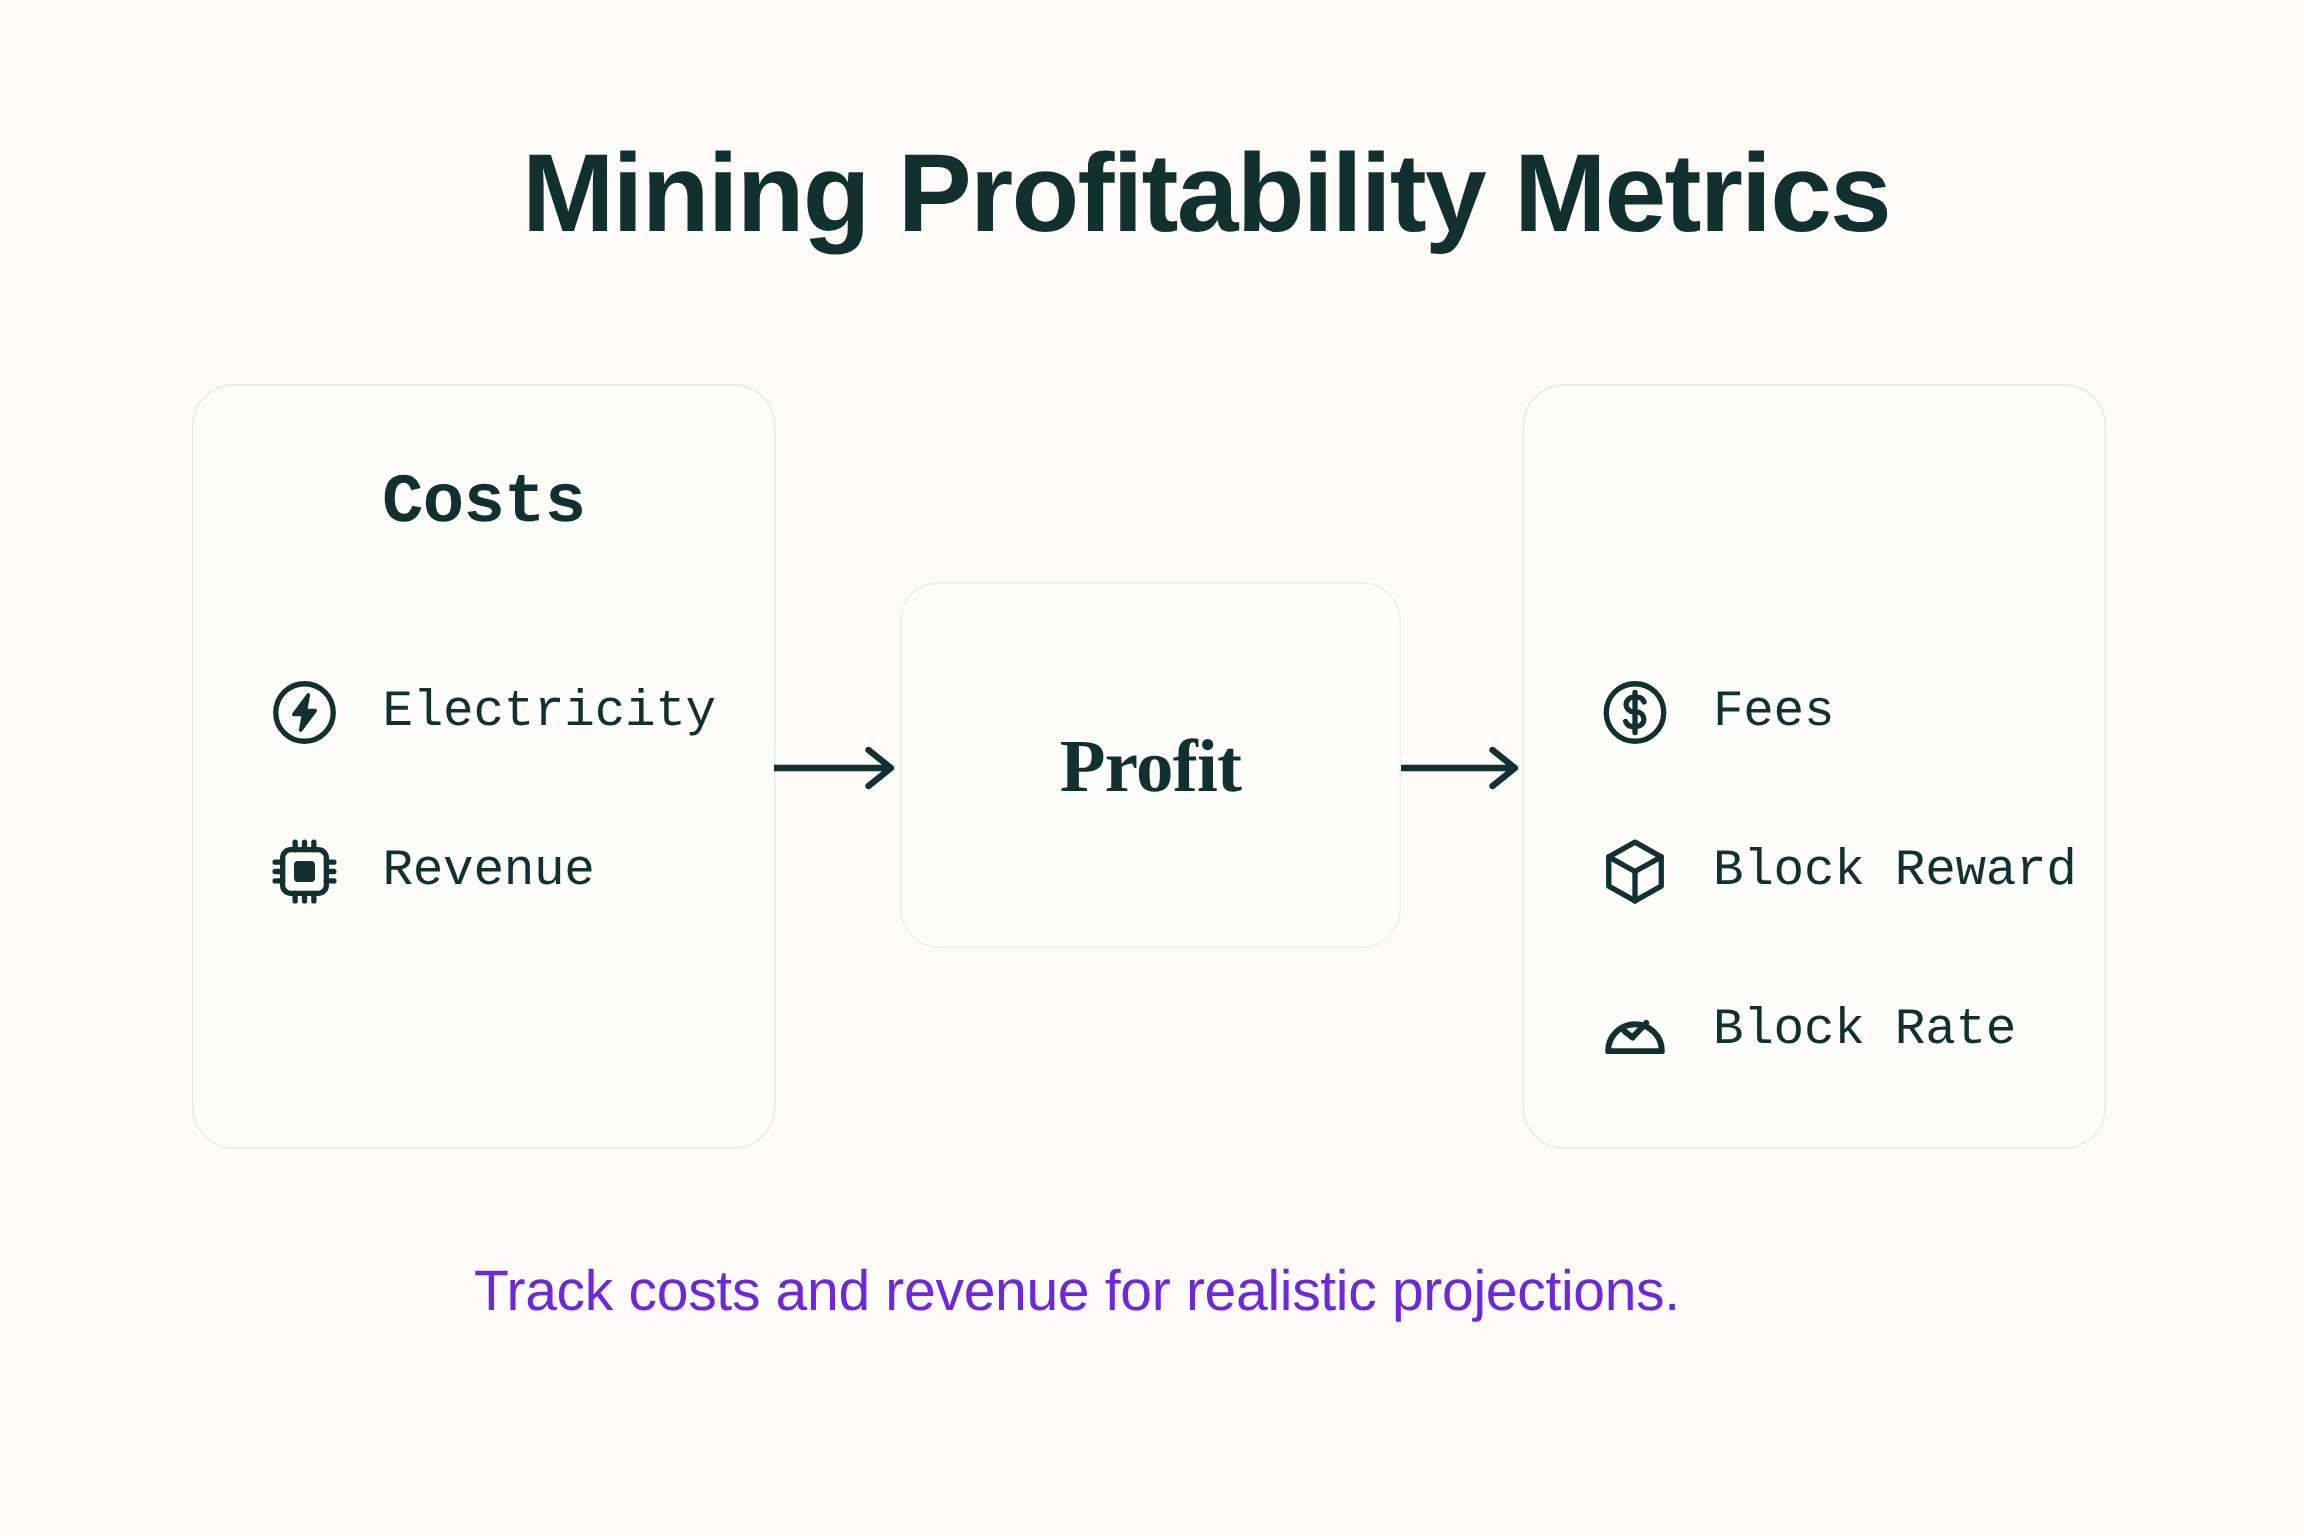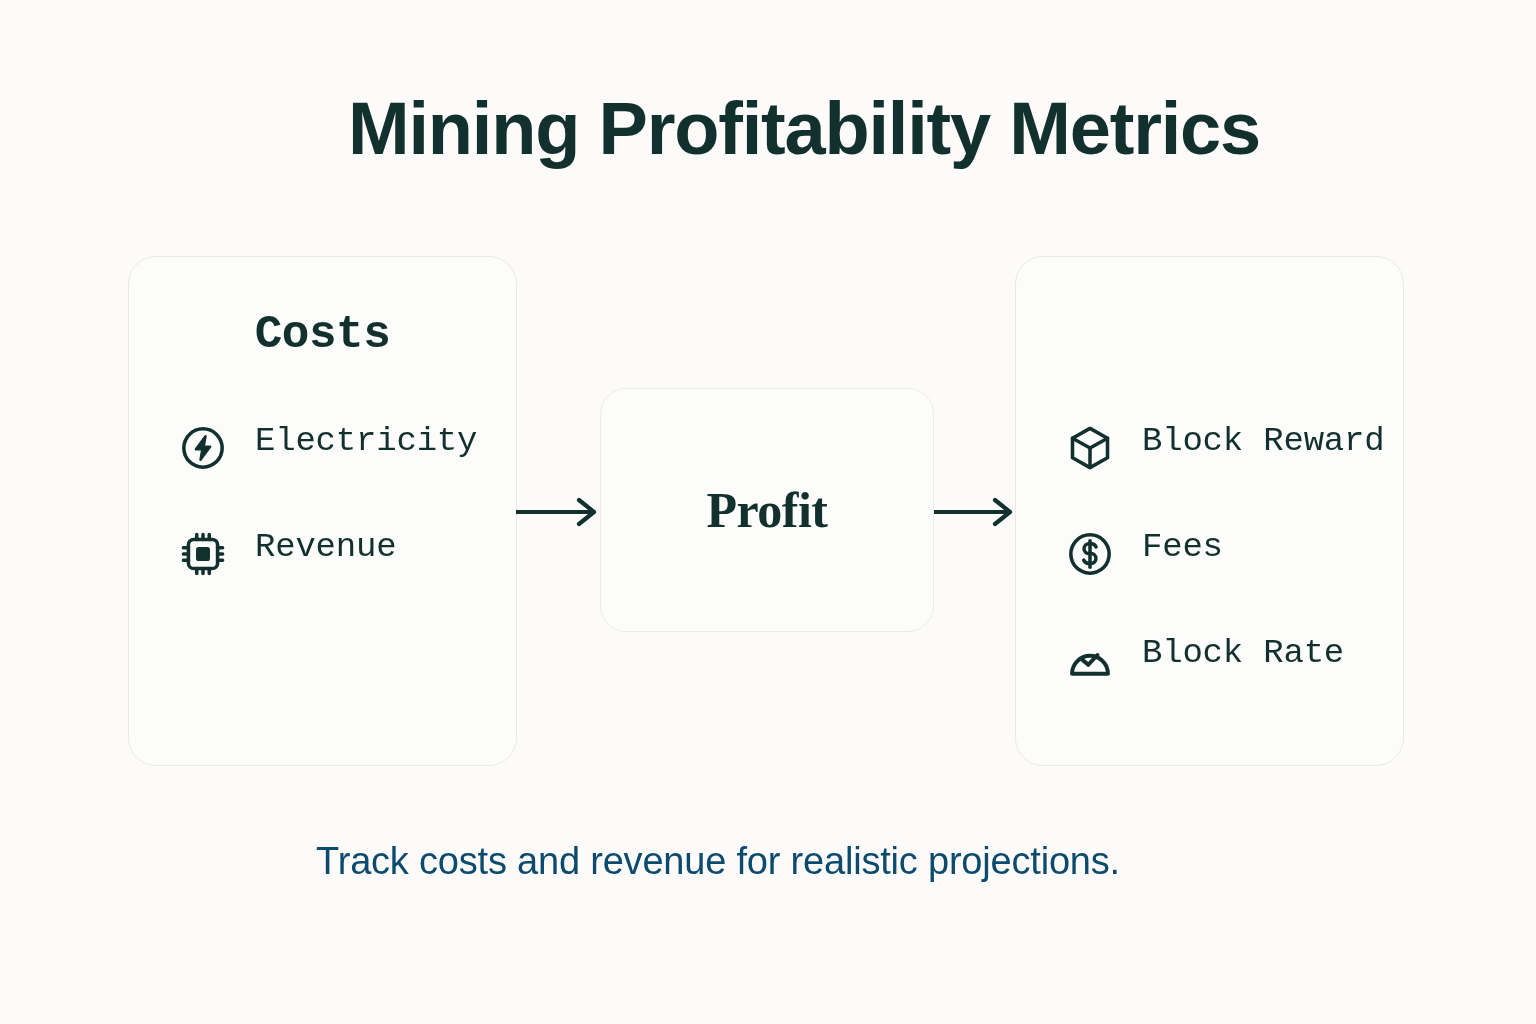--- a/index.html
+++ b/index.html
@@ -71,21 +71,21 @@
   .items {
     position: absolute;
     top: 165px;
     left: 0;
     width: 100%;
     display: flex;
     flex-direction: column;
   }
   .item {
     display: flex;
-    align-items: flex-start;
+    align-items: center;
     height: 106px;
     padding-left: 48px;
     box-sizing: border-box;
   }
   .item-icon {
     width: 52px;
     height: 52px;
     flex: 0 0 52px;
     display: flex;
     align-items: center;
@@ -141,21 +141,21 @@
   }
 
   
   .caption {
     position: absolute;
     top: 840px;
     left: 0;
     width: 1436px;
     text-align: center;
     font-size: 38px;
-    color: #0c4a6e;
+    color: #6d28d9;
     letter-spacing: -0.2px;
   }
 </style>
 </head>
 <body>
 
 <div class="stage">
 
   <div class="page-title">Mining Profitability Metrics</div>
 
@@ -208,37 +208,37 @@
       <path d="M61 8 L76 20 L61 32" fill="none" stroke-linecap="round" stroke-linejoin="round"></path>
     </svg>
   </div>
 
   <div class="card card-revenue">
     <div class="items">
 
       <div class="item">
         <span class="item-icon">
           <svg width="50" height="50" viewBox="0 0 24 24" fill="none" stroke="#12302e" stroke-width="1.7" stroke-linecap="round" stroke-linejoin="round">
+            <circle cx="12" cy="12" r="9.2"></circle>
+            <path d="M12 5.6 V18.4"></path>
+            <path d="M14.9 8.6 a2.6 2.6 0 0 0 -2.6 -1.5 h-0.8 a2.35 2.35 0 0 0 0 4.7 h1 a2.35 2.35 0 0 1 0 4.7 h-0.9 a2.6 2.6 0 0 1 -2.6 -1.6"></path>
+          </svg>
+        </span>
+        <span class="item-label">Fees</span>
+      </div>
+
+      <div class="item">
+        <span class="item-icon">
+          <svg width="50" height="50" viewBox="0 0 24 24" fill="none" stroke="#12302e" stroke-width="1.7" stroke-linecap="round" stroke-linejoin="round">
             <path d="M12 2.6 L20.4 7.3 V16.7 L12 21.4 L3.6 16.7 V7.3 Z"></path>
             <path d="M3.6 7.3 L12 12 L20.4 7.3"></path>
             <path d="M12 12 V21.4"></path>
           </svg>
         </span>
         <span class="item-label">Block Reward</span>
-      </div>
-
-      <div class="item">
-        <span class="item-icon">
-          <svg width="50" height="50" viewBox="0 0 24 24" fill="none" stroke="#12302e" stroke-width="1.7" stroke-linecap="round" stroke-linejoin="round">
-            <circle cx="12" cy="12" r="9.2"></circle>
-            <path d="M12 5.6 V18.4"></path>
-            <path d="M14.9 8.6 a2.6 2.6 0 0 0 -2.6 -1.5 h-0.8 a2.35 2.35 0 0 0 0 4.7 h1 a2.35 2.35 0 0 1 0 4.7 h-0.9 a2.6 2.6 0 0 1 -2.6 -1.6"></path>
-          </svg>
-        </span>
-        <span class="item-label">Fees</span>
       </div>
 
       <div class="item">
         <span class="item-icon">
           <svg width="50" height="50" viewBox="0 0 24 24" fill="none" stroke="#12302e" stroke-width="1.9" stroke-linecap="round" stroke-linejoin="round">
             <path d="M3.4 18.6 a8.6 8.6 0 0 1 17.2 0 Z"></path>
             <path d="M15.6 9.6 L11.2 14.2"></path>
             <path d="M8.6 12.2 L11.2 14.2"></path>
           </svg>
         </span>

